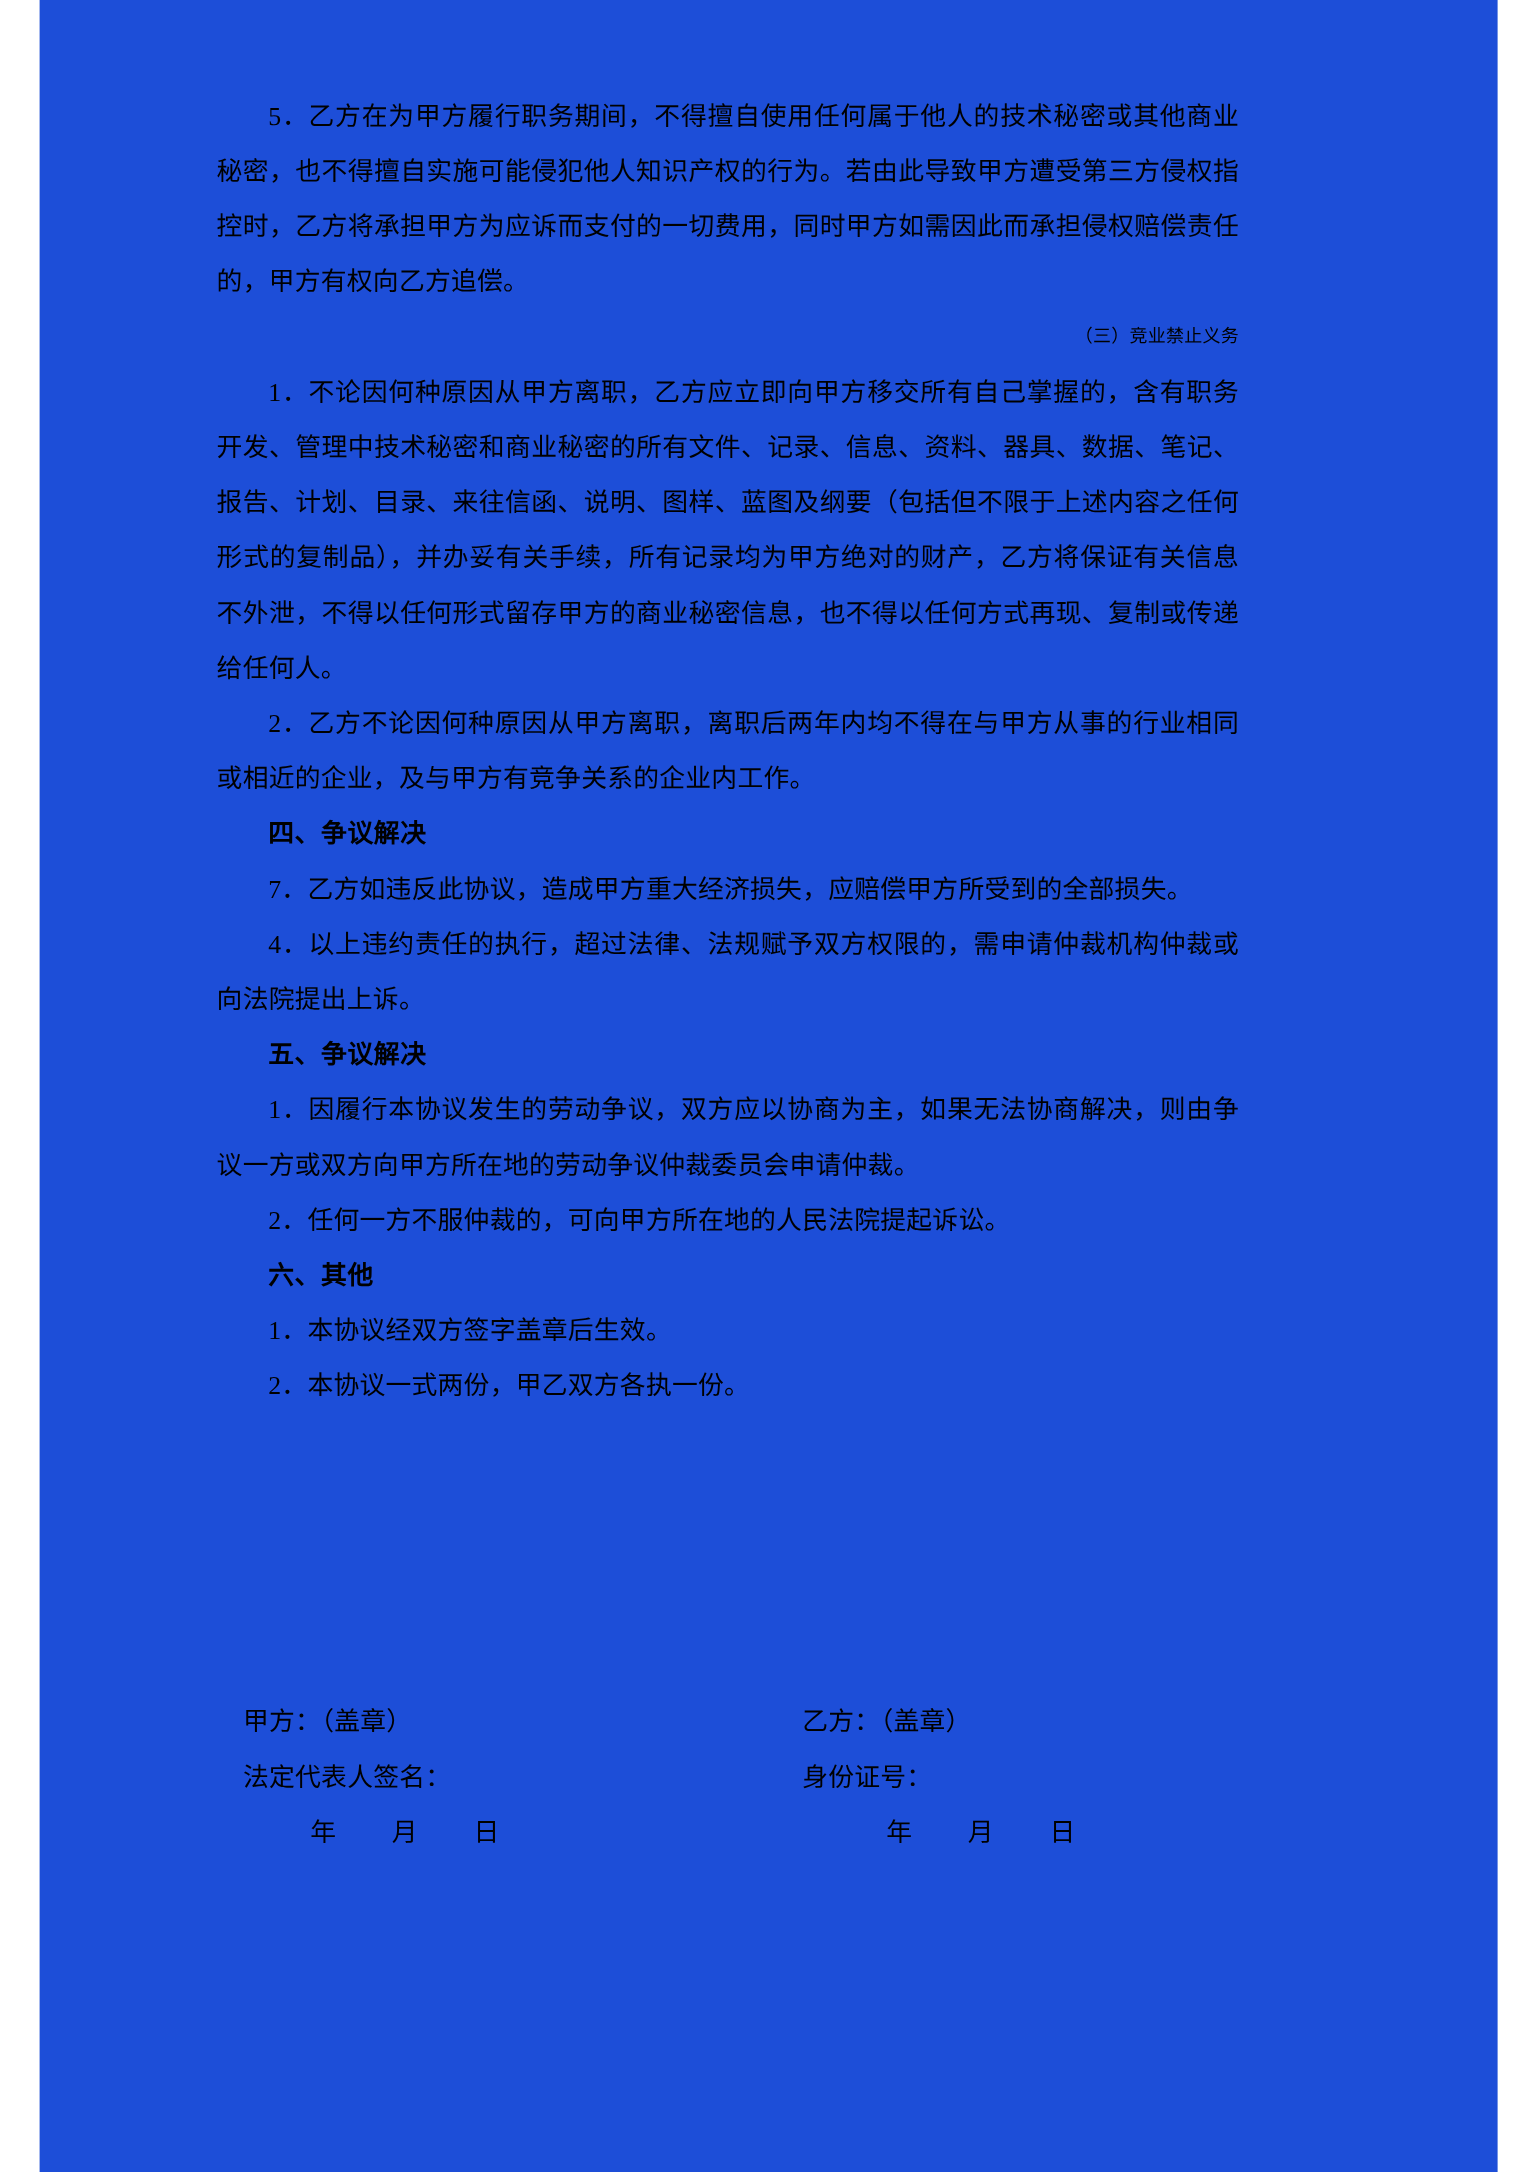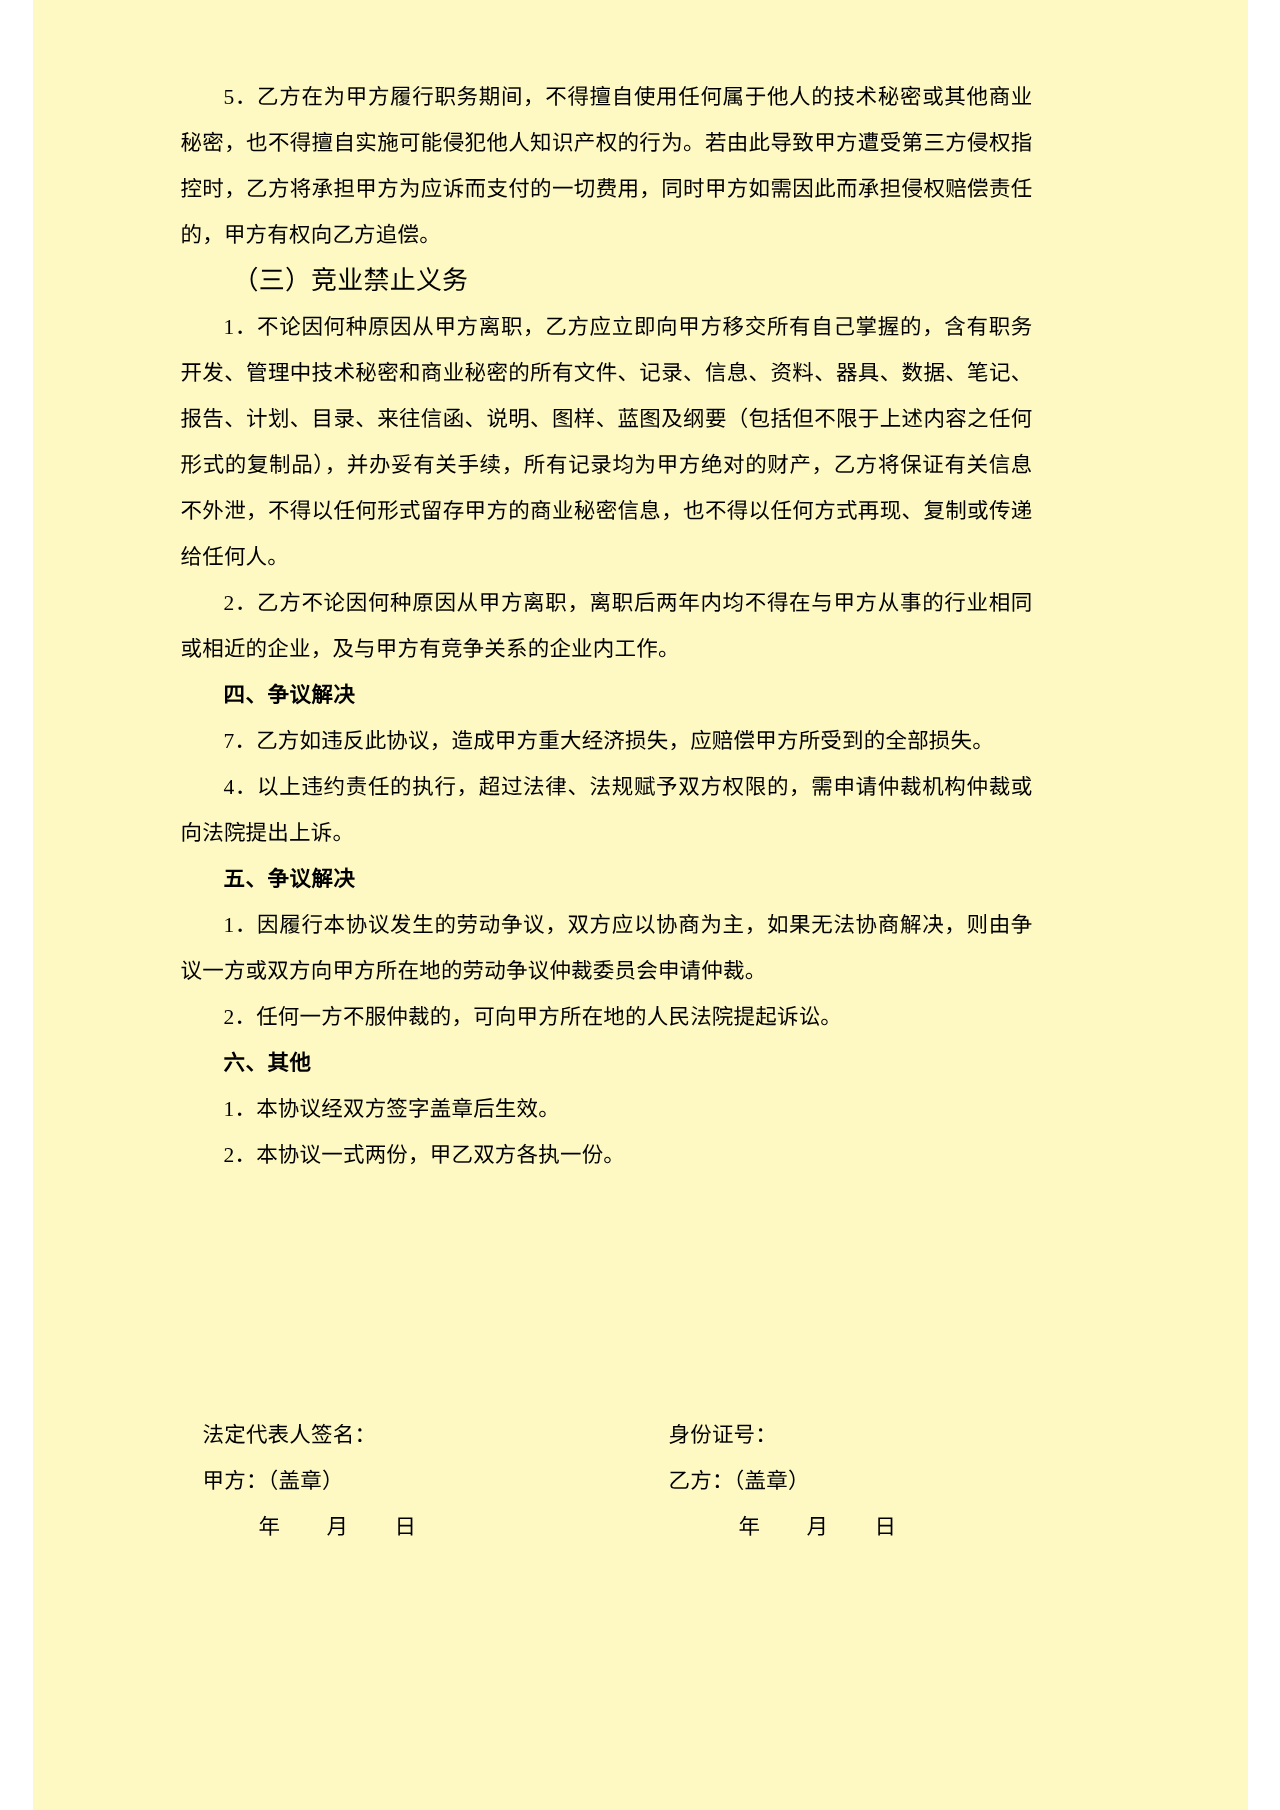--- a/index.html
+++ b/index.html
@@ -10,21 +10,21 @@
   }
   body {
     font-family: "Liberation Serif", "DejaVu Serif", serif;
     color: #000000;
   }
   .page {
     position: relative;
     width: 1215px;
     height: 1810px;
     margin: 0 auto;
-    background: #fef9c3;
+    background: #1d4ed8;
     box-sizing: border-box;
     overflow: hidden;
   }
   .content {
     position: absolute;
     left: 148px;
     top: 74px;
     width: 852px;
   }
   
@@ -42,25 +42,26 @@
   .heading {
     font-size: 21.5px;
     line-height: 46px;
     font-weight: bold;
     text-indent: 2em;
     margin: 0;
     letter-spacing: 0.5px;
   }
   
   .subheading {
-    font-size: 26px;
+    font-size: 15px;
     line-height: 46px;
     text-indent: 2em;
     margin: 0;
     letter-spacing: 0.2px;
+    text-align: right;
   }
 
   
   .sig-block {
     position: absolute;
     left: 148px;
     top: 1412px;
     width: 852px;
   }
   .sig-row {
@@ -123,27 +124,27 @@
 
     <p class="para">1．本协议经双方签字盖章后生效。</p>
 
     <p class="para">2．本协议一式两份，甲乙双方各执一份。</p>
 
   </div>
 
   <div class="sig-block">
 
     <div class="sig-row">
-      <div class="sig-col-left">法定代表人签名：</div>
-      <div class="sig-col-right">身份证号：</div>
+      <div class="sig-col-left">甲方：（盖章）</div>
+      <div class="sig-col-right">乙方：（盖章）</div>
     </div>
 
     <div class="sig-row">
-      <div class="sig-col-left">甲方：（盖章）</div>
-      <div class="sig-col-right">乙方：（盖章）</div>
+      <div class="sig-col-left">法定代表人签名：</div>
+      <div class="sig-col-right">身份证号：</div>
     </div>
 
     <div class="sig-row date">
       <div class="sig-col-left">
         <span class="date-line">
           <span class="dl-pad"></span>
           <span class="dl-unit">年</span>
           <span class="dl-unit">月</span>
           <span class="dl-unit">日</span>
         </span>

